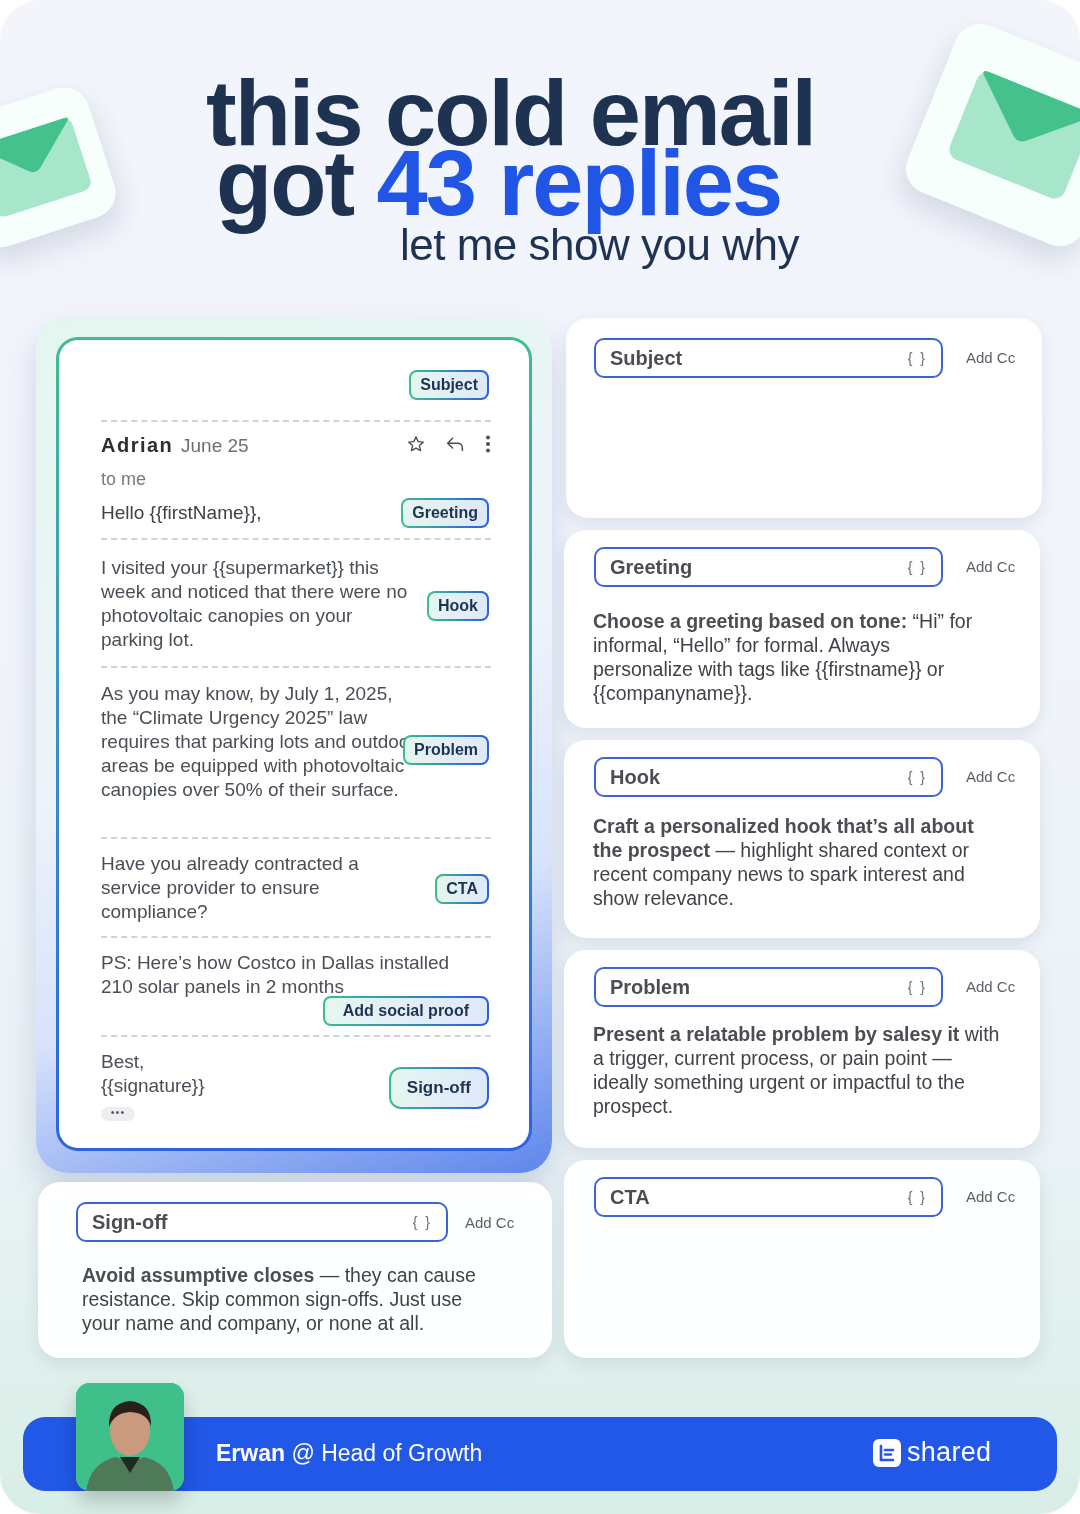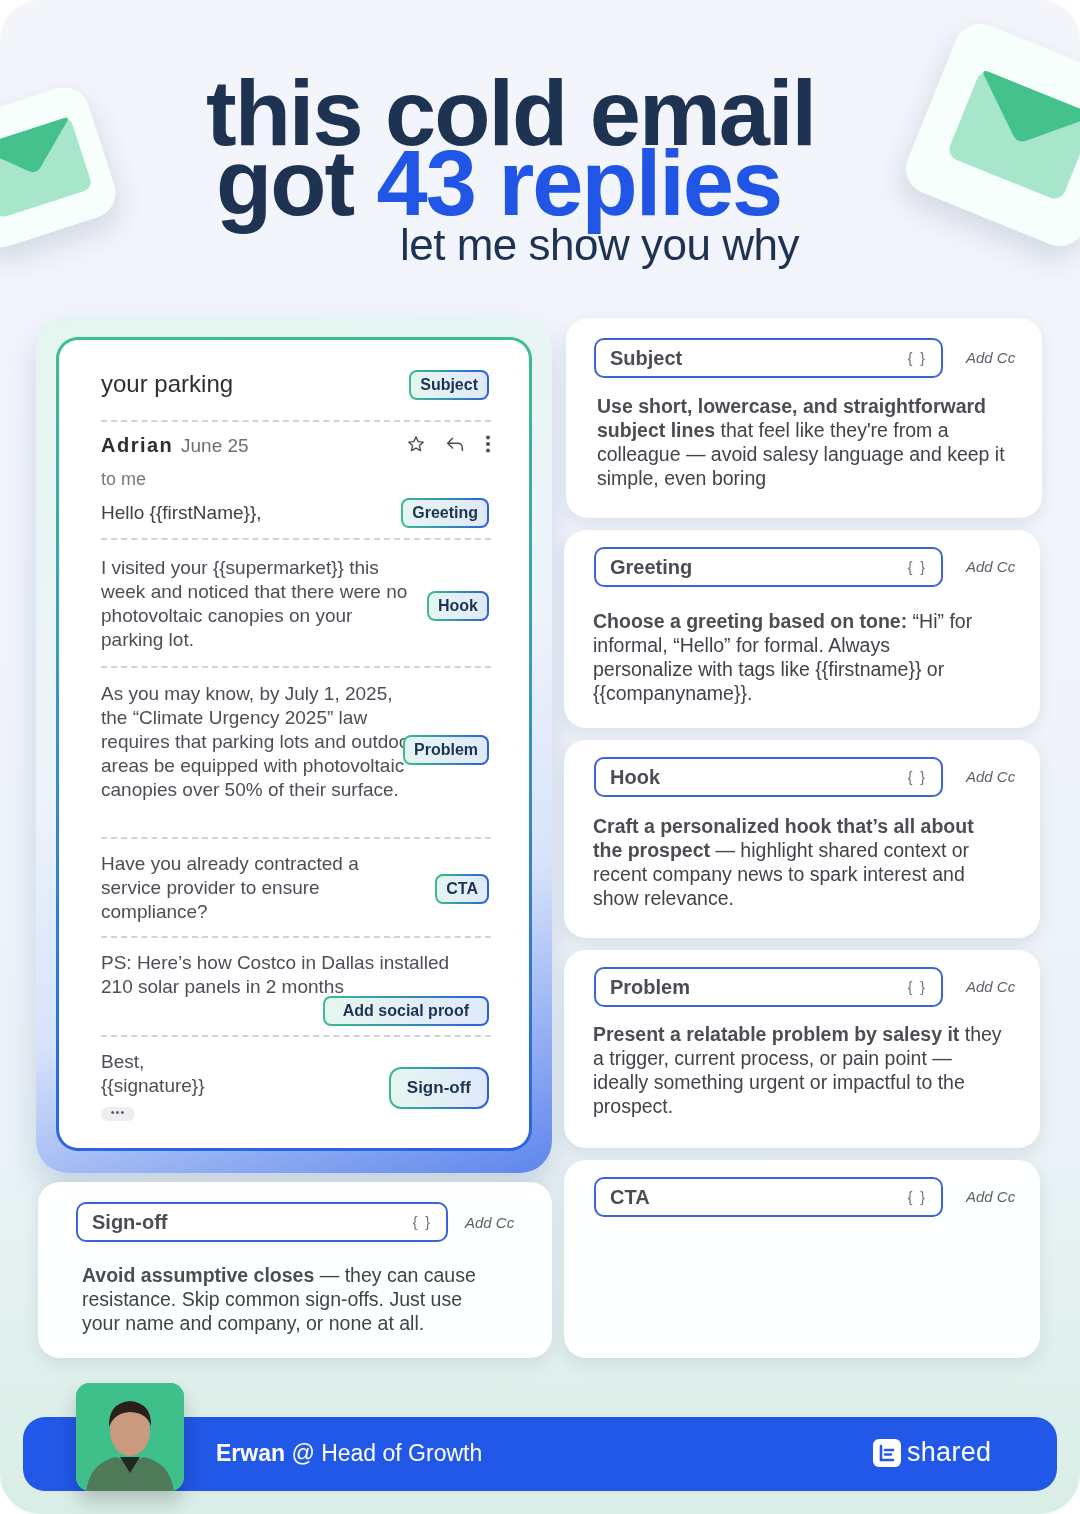--- a/index.html
+++ b/index.html
@@ -83,21 +83,21 @@
     position: absolute; background: rgba(255,255,255,0.96); border-radius: 22px;
     box-shadow: 0 6px 16px rgba(40, 60, 100, 0.10);
   }
   .card-field {
     position: absolute; height: 40px; border: 2.5px solid #3a64d8; border-radius: 10px;
     background: #fff; display: flex; align-items: center; justify-content: space-between;
     padding: 0 14px;
   }
   .card-field-label { font-size: 20px; font-weight: 700; color: #4a4d53; }
   .card-field-brace { font-size: 14px; color: #6a6e75; letter-spacing: 2px; }
-  .card-addcc { position: absolute; font-size: 15px; color: #5b5f66; font-style: italic; }
+  .card-addcc { position: absolute; font-size: 15px; color: #5b5f66; }
   .card-body { position: absolute; font-size: 19.5px; line-height: 24px; color: #3f434a; }
   .card-body b { color: #4a4d53; font-weight: 700; }
 
   
   .footer-bar {
     position: absolute; left: 23px; top: 1417px; width: 1034px; height: 74px;
     background: #2158e8; border-radius: 22px;
   }
   .avatar {
     position: absolute; left: 76px; top: 1383px; width: 108px; height: 108px;
@@ -132,21 +132,20 @@
 
   <div class="headline">
     <div class="h-line1">this cold email</div>
     <div class="h-line2"><span>got </span><span class="h-accent">43 replies</span></div>
     <div class="h-sub">let me show you why</div>
   </div>
 
   <div class="email-outer">
     <div class="email-inner">
 
-      <div class="e-row e-subject">your parking</div>
       <div class="tag" style="top:30px">Subject</div>
       <div class="dash" style="top:80px"></div>
 
       <div class="e-row e-sender">
         <span>Adrian</span>
         <span class="e-date">June 25</span>
       </div>
       <div class="e-icons">
         <svg width="18" height="18" viewBox="0 0 24 24">
             <path d="M12 2.5l2.9 6.3 6.8.7-5.1 4.6 1.5 6.7L12 17.4 5.9 20.8l1.5-6.7L2.3 9.5l6.8-.7z" fill="none" stroke="#4a4f57" stroke-width="1.8" stroke-linejoin="round"></path>
@@ -190,21 +189,20 @@
       <div class="more-pill">•••</div>
     </div>
   </div>
 
   <div class="card" style="left:566px;top:318px;width:476px;height:200px">
     <div class="card-field" style="left:28px;top:20px;width:349px">
       <span class="card-field-label">Subject</span>
       <span class="card-field-brace">{ }</span>
     </div>
     <span class="card-addcc" style="left:400px;top:31px">Add Cc</span>
-    <div class="card-body" style="left:31px;top:76px;width:410px"><b>Use short, lowercase, and straightforward subject lines</b><span> that feel like they're from a colleague — avoid salesy language and keep it simple, even boring</span></div>
   </div>
 
   <div class="card" style="left:564px;top:530px;width:476px;height:198px">
     <div class="card-field" style="left:30px;top:17px;width:349px">
       <span class="card-field-label">Greeting</span>
       <span class="card-field-brace">{ }</span>
     </div>
     <span class="card-addcc" style="left:402px;top:28px">Add Cc</span>
     <div class="card-body" style="left:29px;top:79px;width:400px"><b>Choose a greeting based on tone:</b><span> “Hi” for informal, “Hello” for formal. Always personalize with tags like {{firstname}} or {{companyname}}.</span></div>
   </div>
@@ -217,21 +215,21 @@
     <span class="card-addcc" style="left:402px;top:28px">Add Cc</span>
     <div class="card-body" style="left:29px;top:74px;width:410px"><b>Craft a personalized hook that’s all about the prospect</b><span> — highlight shared context or recent company news to spark interest and show relevance.</span></div>
   </div>
 
   <div class="card" style="left:564px;top:950px;width:476px;height:198px">
     <div class="card-field" style="left:30px;top:17px;width:349px">
       <span class="card-field-label">Problem</span>
       <span class="card-field-brace">{ }</span>
     </div>
     <span class="card-addcc" style="left:402px;top:28px">Add Cc</span>
-    <div class="card-body" style="left:29px;top:72px;width:410px"><b>Present a relatable problem by salesy it</b><span> they a trigger, current process, or pain point — ideally something urgent or impactful to the prospect.</span></div>
+    <div class="card-body" style="left:29px;top:72px;width:410px"><b>Present a relatable problem by salesy it</b><span> with a trigger, current process, or pain point — ideally something urgent or impactful to the prospect.</span></div>
   </div>
 
   <div class="card" style="left:564px;top:1160px;width:476px;height:198px">
     <div class="card-field" style="left:30px;top:17px;width:349px">
       <span class="card-field-label">CTA</span>
       <span class="card-field-brace">{ }</span>
     </div>
     <span class="card-addcc" style="left:402px;top:28px">Add Cc</span>
   </div>
 

